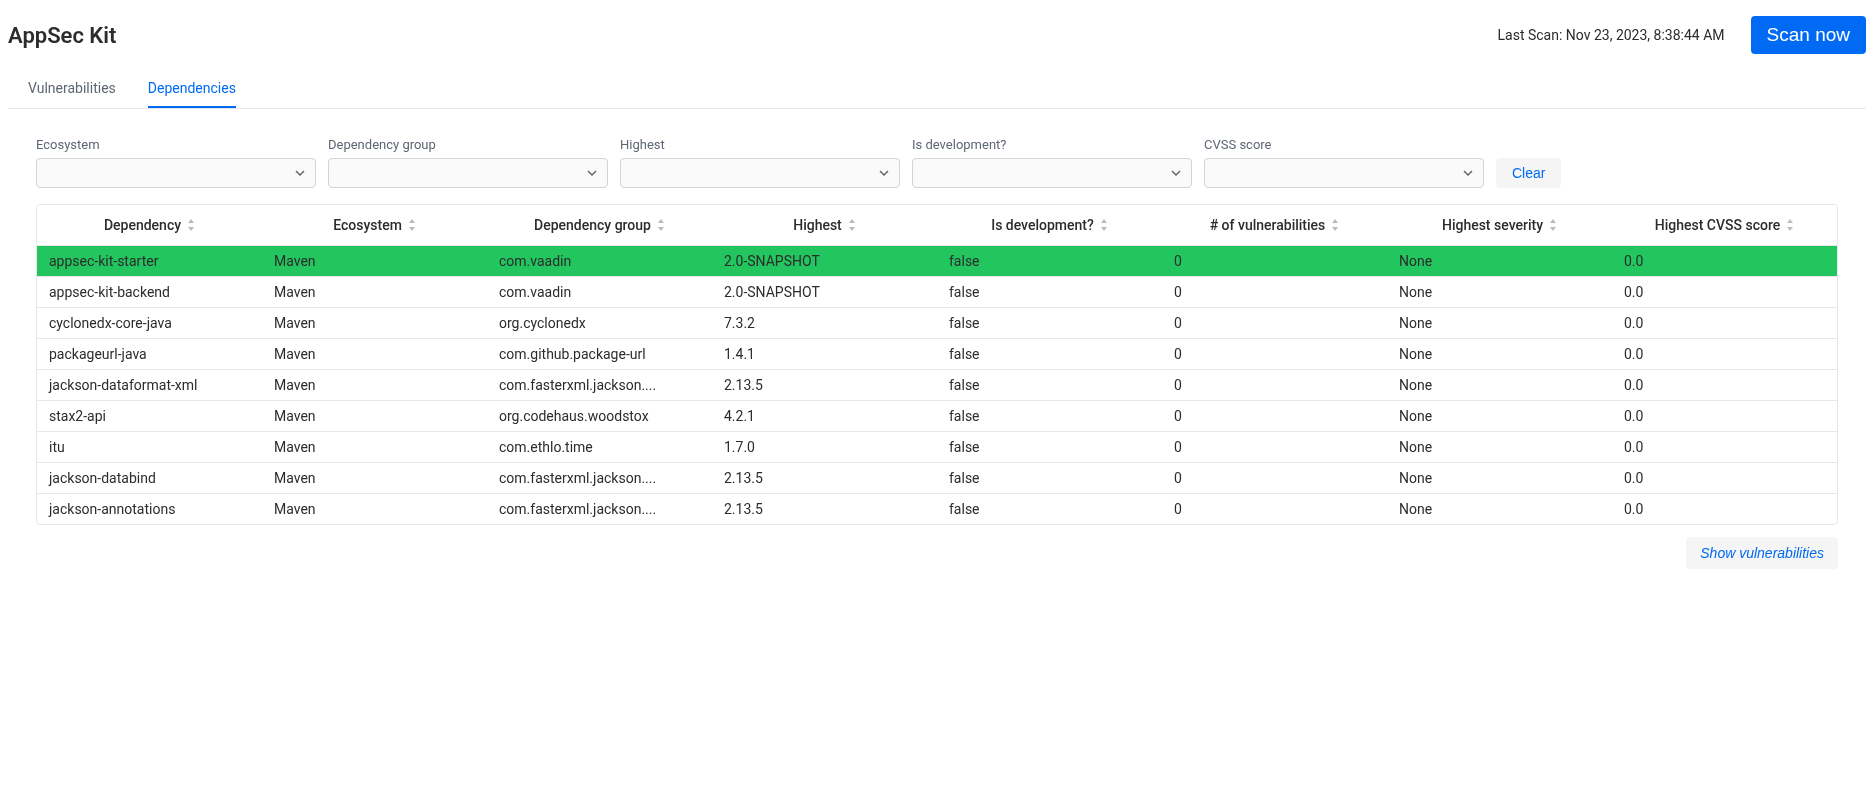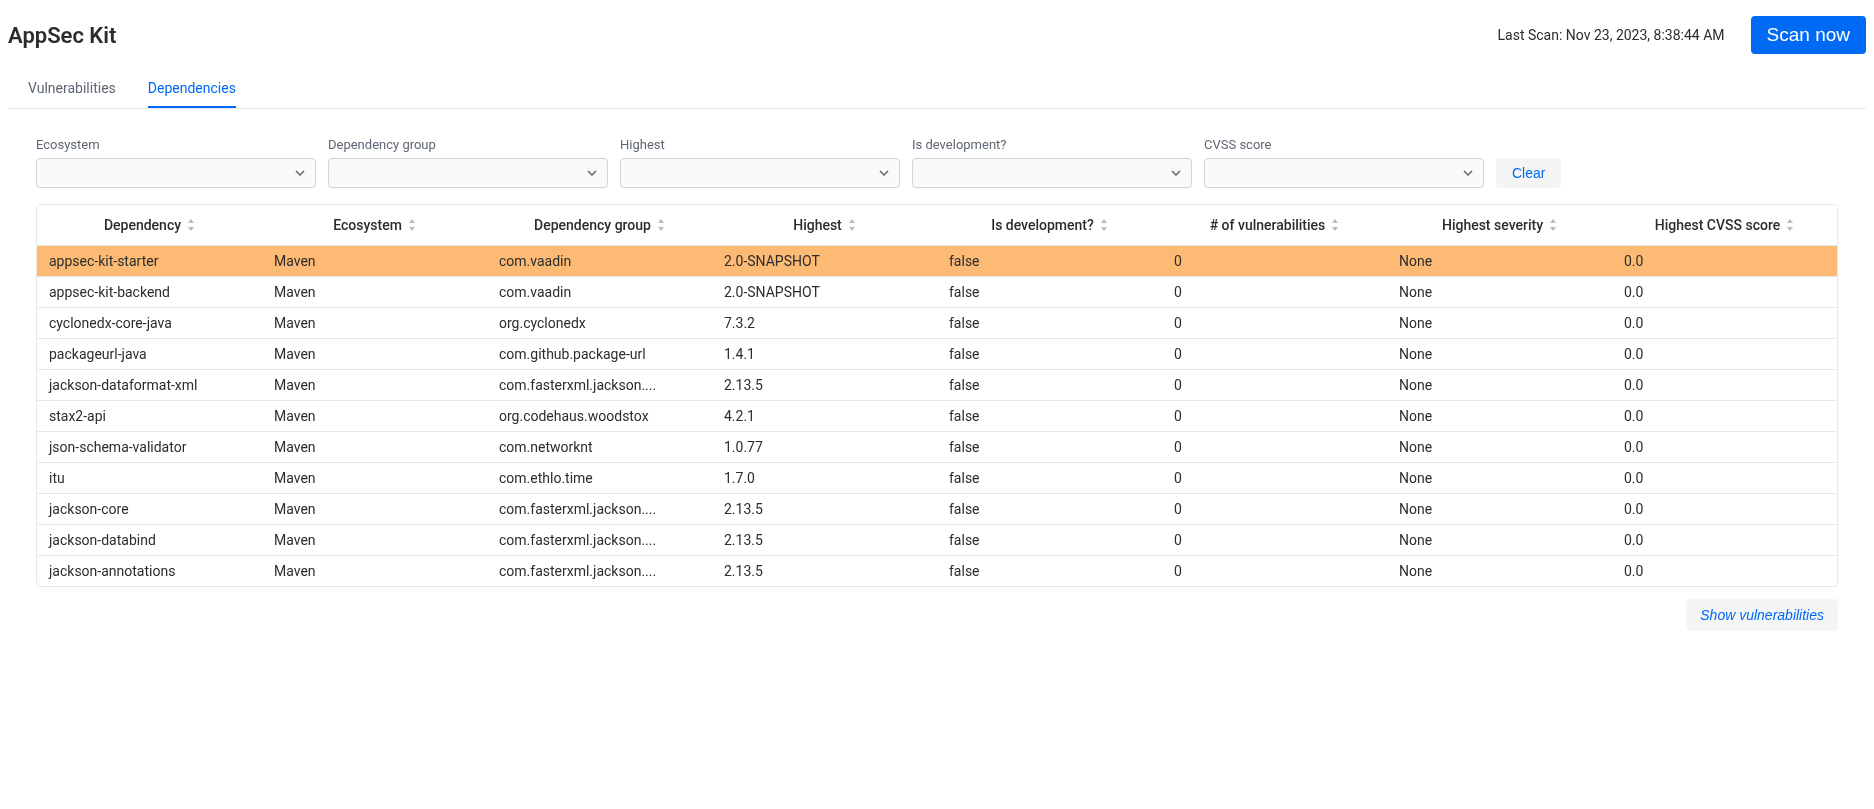--- a/index.html
+++ b/index.html
@@ -137,21 +137,21 @@
   tbody td {
     padding: 7px 12px;
     font-size: 14px;
     color: #2c2c2c;
     border-top: 1px solid #e8e8e8;
     white-space: nowrap;
     overflow: hidden;
     text-overflow: ellipsis;
   }
   tbody tr:first-child td { border-top: none; }
-  tbody tr.selected td { background: #fdba74; }
+  tbody tr.selected td { background: #22c55e; }
   col.dep { width: 12.5%; }
   col.eco { width: 12.5%; }
   col.grp { width: 12.5%; }
   col.ver { width: 12.5%; }
   col.dev { width: 12.5%; }
   col.vuln { width: 12.5%; }
   col.sev { width: 12.5%; }
   col.cvss { width: 12.5%; }
   .footer {
     display: flex;
@@ -348,68 +348,48 @@
           <td>stax2-api</td>
           <td>Maven</td>
           <td>org.codehaus.woodstox</td>
           <td>4.2.1</td>
           <td>false</td>
           <td>0</td>
           <td>None</td>
           <td>0.0</td>
         </tr>
         <tr>
-          <td>json-schema-validator</td>
-          <td>Maven</td>
-          <td>com.networknt</td>
-          <td>1.0.77</td>
-          <td>false</td>
-          <td>0</td>
-          <td>None</td>
-          <td>0.0</td>
-        </tr>
-        <tr>
           <td>itu</td>
           <td>Maven</td>
           <td>com.ethlo.time</td>
           <td>1.7.0</td>
           <td>false</td>
           <td>0</td>
           <td>None</td>
           <td>0.0</td>
         </tr>
         <tr>
-          <td>jackson-core</td>
+          <td>jackson-databind</td>
           <td>Maven</td>
           <td>com.fasterxml.jackson....</td>
           <td>2.13.5</td>
           <td>false</td>
           <td>0</td>
           <td>None</td>
           <td>0.0</td>
         </tr>
         <tr>
-          <td>jackson-databind</td>
+          <td>jackson-annotations</td>
           <td>Maven</td>
           <td>com.fasterxml.jackson....</td>
           <td>2.13.5</td>
           <td>false</td>
           <td>0</td>
           <td>None</td>
           <td>0.0</td>
         </tr>
-        <tr>
-          <td>jackson-annotations</td>
-          <td>Maven</td>
-          <td>com.fasterxml.jackson....</td>
-          <td>2.13.5</td>
-          <td>false</td>
-          <td>0</td>
-          <td>None</td>
-          <td>0.0</td>
-        </tr>
       </tbody>
   </table>
 </div>
 
 <div class="footer">
   <button class="show-vuln-btn">Show vulnerabilities</button>
 </div>
 
 </body></html>

